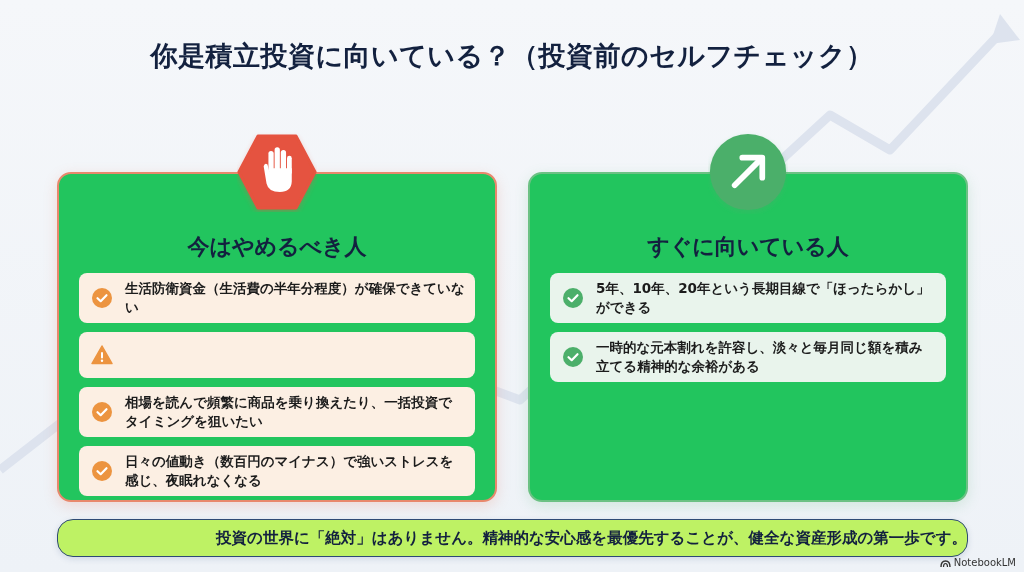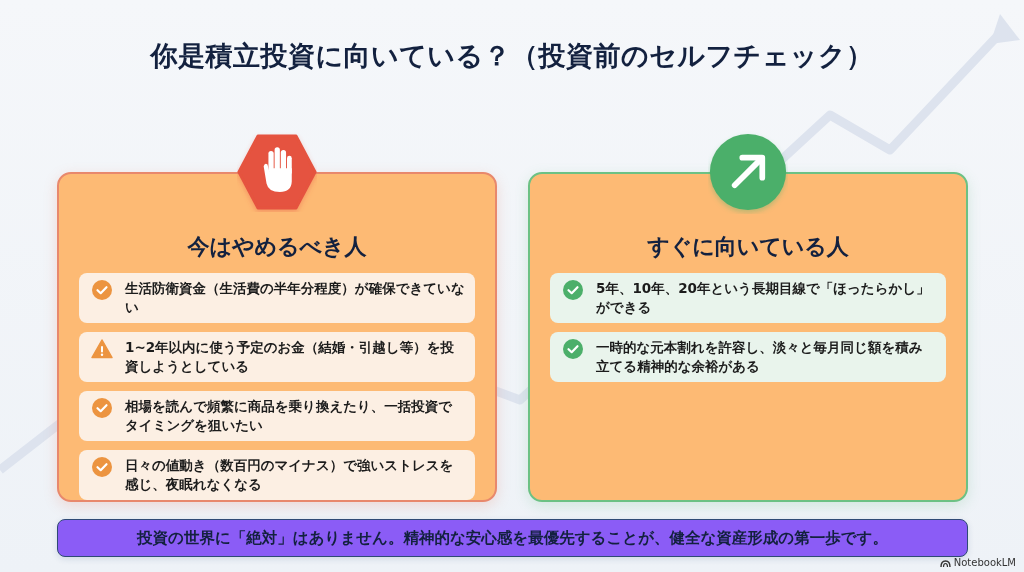--- a/index.html
+++ b/index.html
@@ -11,46 +11,46 @@
     color: #14213d;
   }
   .bg-chart { position: absolute; left: 0; top: 0; width: 1024px; height: 572px; pointer-events: none; }
   .title {
     position: absolute; left: 0; right: 0; top: 38px;
     text-align: center; font-size: 27px; font-weight: bold; color: #13213f;
     letter-spacing: 0.5px;
   }
   .card {
     position: absolute; top: 172px; width: 440px; height: 330px;
-    background: #fdba74; border-radius: 14px;
+    background: #22c55e; border-radius: 14px;
   }
   .card.stop { left: 57px; border: 2.5px solid #e8886c; box-shadow: 0 4px 14px rgba(232,120,90,0.22); }
   .card.go { left: 528px; border: 2.5px solid #6cc184; box-shadow: 0 4px 14px rgba(90,180,120,0.2); padding-left: 23px; }
   .badge {
     position: absolute; top: -42px; left: 50%; margin-left: -40px;
     width: 80px; height: 80px; display: flex; align-items: center; justify-content: center;
   }
   .card-title {
     position: absolute; top: 58px; left: 0; right: 0; text-align: center;
     font-size: 22px; font-weight: bold; color: #13213f;
   }
   .items { position: absolute; top: 99px; left: 20px; right: 20px; }
   .item {
-    display: flex; align-items: flex-start; border-radius: 8px;
+    display: flex; align-items: center; border-radius: 8px;
     padding: 6px 10px 6px 12px; margin-bottom: 9px; min-height: 46px;
   }
   .item.single { min-height: 46px; }
   .stop .item { background: #fcefe3; }
   .go .item { background: #e9f4ec; }
   .item-icon { flex: 0 0 22px; width: 22px; height: 22px; margin-right: 12px; }
   .item-text { font-size: 13.5px; line-height: 19px; font-weight: bold; color: #1c1c1c; }
   .banner {
     position: absolute; left: 57px; top: 519px; width: 911px; height: 38px;
-    background: #8b5cf6; border: 1.5px solid #2f4a75; border-radius: 8px;
-    display: flex; align-items: center; justify-content: center;
+    background: #bef264; border: 1.5px solid #2f4a75; border-radius: 16px;
+    display: flex; align-items: center; justify-content: flex-end;
     font-size: 15.5px; font-weight: bold; color: #13213f;
     box-shadow: 0 2px 6px rgba(40,70,120,0.15);
   }
   .brand {
     position: absolute; right: 8px; bottom: 4px; font-size: 10px; color: #333;
     display: flex; align-items: flex-end;
   }
   .brand svg { margin-right: 3px; }
 </style>
 </head>
@@ -89,21 +89,20 @@
           <path d="M6.5,11.2 L9.7,14.2 L15.5,8.2" stroke="#fff" stroke-width="2.2" fill="none" stroke-linecap="round" stroke-linejoin="round"></path>
         </svg>
       <span class="item-text">生活防衛資金（生活費の半年分程度）が確保できていない</span>
     </div>
     <div class="item">
       <svg class="item-icon" viewBox="0 0 22 22">
           <path d="M11,2 L21,19.5 L1,19.5 Z" fill="#ec9440" stroke="#ec9440" stroke-width="1.5" stroke-linejoin="round"></path>
           <rect x="10" y="8" width="2" height="6.5" rx="1" fill="#fff"></rect>
           <circle cx="11" cy="16.8" r="1.2" fill="#fff"></circle>
         </svg>
-      <span class="item-text">1~2年以内に使う予定のお金（結婚・引越し等）を投資しようとしている</span>
     </div>
     <div class="item">
       <svg class="item-icon" viewBox="0 0 22 22">
           <circle cx="11" cy="11" r="10" fill="#ec9440"></circle>
           <path d="M6.5,11.2 L9.7,14.2 L15.5,8.2" stroke="#fff" stroke-width="2.2" fill="none" stroke-linecap="round" stroke-linejoin="round"></path>
         </svg>
       <span class="item-text">相場を読んで頻繁に商品を乗り換えたり、一括投資でタイミングを狙いたい</span>
     </div>
     <div class="item">
       <svg class="item-icon" viewBox="0 0 22 22">

